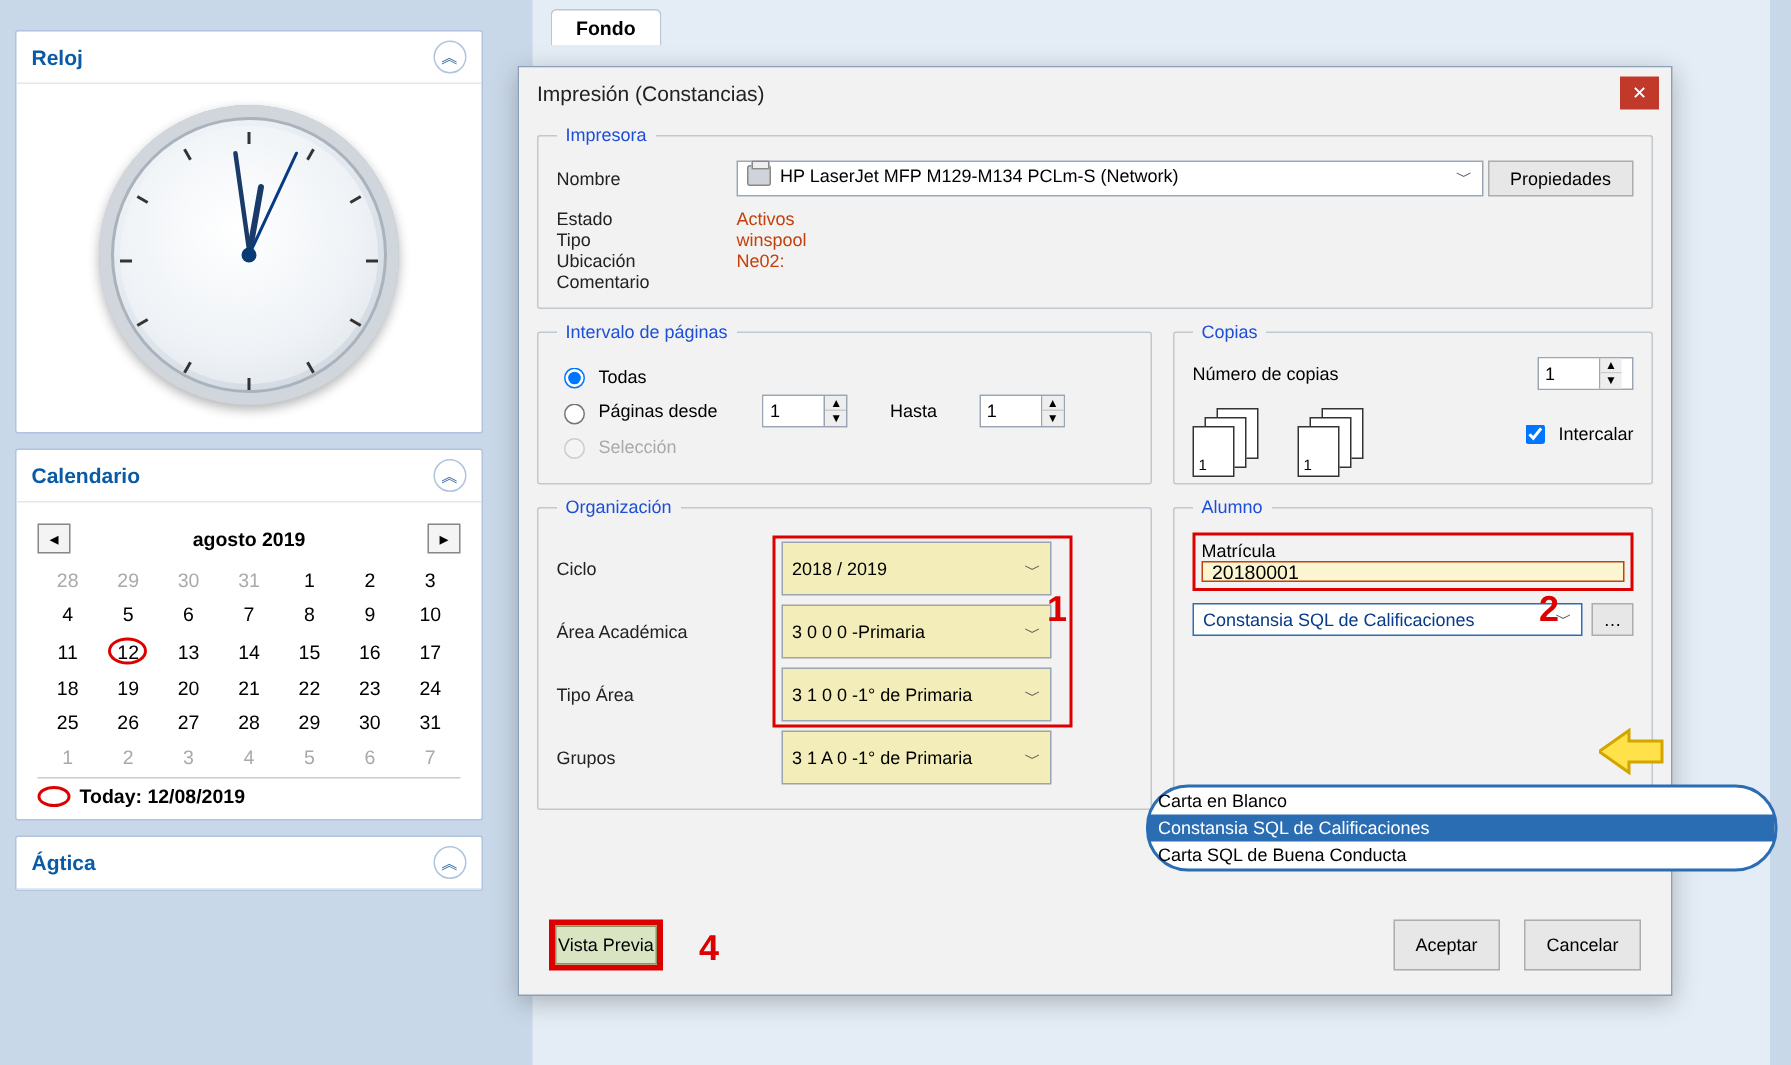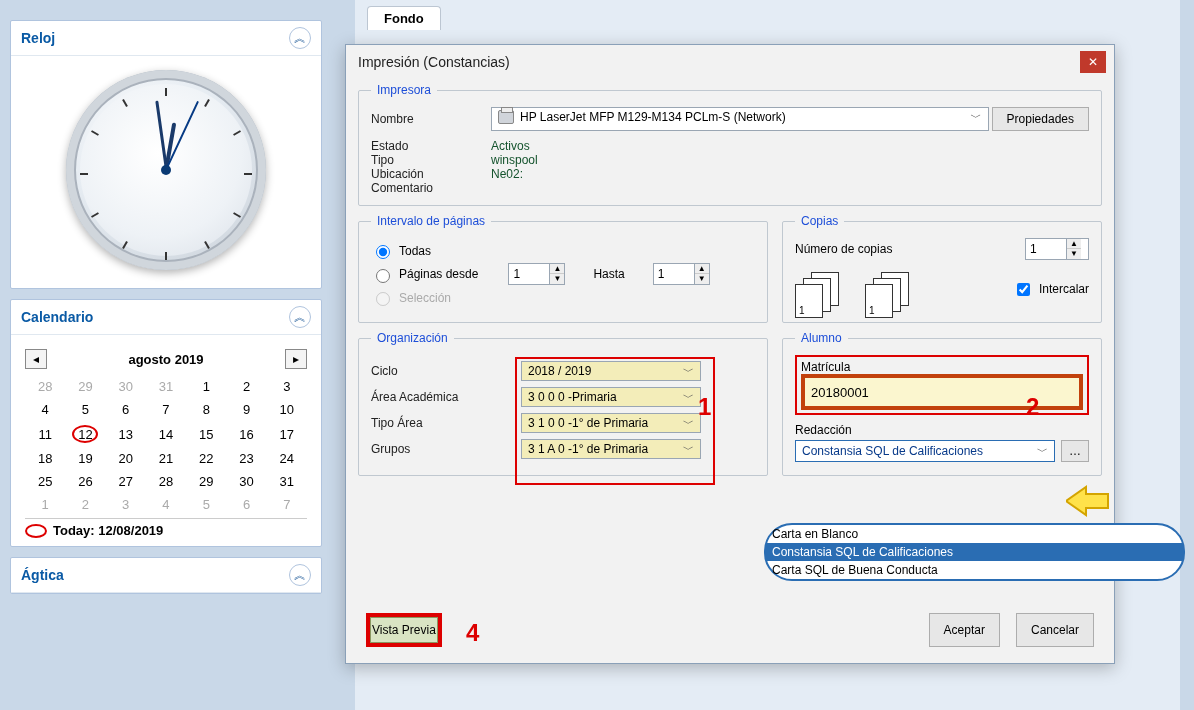--- a/index.html
+++ b/index.html
@@ -109,21 +109,21 @@
     display:flex; justify-content:space-between; align-items:center;
     padding:6px 8px 6px 12px; font-size:14px; color:#222;
     background:#f2f2f2;
   }
   .close-btn { width:26px; height:22px; background:#c0392b; color:#fff; display:flex; align-items:center; justify-content:center; font-size:12px; cursor:pointer; }
   .dialog-body { padding:4px 12px 12px 12px; }
   fieldset { border:1px solid #c0c8d0; border-radius:2px; margin:0 0 8px 0; padding:10px 12px; }
   legend { padding:0 6px; color:#1d4ed8; font-size:12px; }
   .row { display:flex; align-items:center; font-size:12px; }
   .lbl { width:120px; color:#222; }
-  .val { color:#14532d; }
+  .val { color:#c2410c; }
   .printer-select {
     flex:1; display:flex; gap:6px;
     border:1px solid #9aa6b3; background:#fff; padding:2px 6px; height:24px;
     margin-right:3px;
   }
   .printer-icon { width:16px;height:14px;background:#d0d4da;border:1px solid #888;border-radius:2px;position:relative;}
   .printer-icon::before{content:"";position:absolute;top:-4px;left:2px;width:10px;height:4px;background:#eee;border:1px solid #888;}
   .chev { color:#555; font-size:11px; }
   .btn { padding:4px 14px; background:#e7e7e7; border:1px solid #adadad; cursor:pointer; font-size:12px; }
   .two-col { display:flex; gap:14px; }
@@ -135,26 +135,26 @@
   .spin-btns { display:flex; flex-direction:column; border-left:1px solid #9aa6b3; }
   .spin-btns span { width:14px; height:10px; font-size:8px; line-height:9px; text-align:center; background:#eee; border-bottom:1px solid #ccc; cursor:pointer; }
   .spin-btns span:last-child{border-bottom:none;}
   .copies-art { display:flex; gap:20px; margin-top:6px;}
   .stack { position:relative; width:50px; height:40px; }
   .page { position:absolute; width:28px; height:34px; background:#fff; border:1px solid #333; }
   .page.n3 { left:16px; top:0; } .page.n2 { left:8px; top:6px;} .page.n1 {left:0; top:12px;}
   .page .num { position:absolute; bottom:1px; left:3px; font-size:10px;}
   .sel-combo {
     display:flex; align-items:center; justify-content:space-between;
-    border:1px solid #9aa6b3; background:#f3edb9; height:20px;
+    border:1px solid #9aa6b3; background:#f3edb9; height:36px;
     padding:0 6px; font-size:12px; cursor:pointer;
     width:180px;
   }
   .txt-input {
-    border:4px solid #c2410c; background:#fbf6cf; height:36px; padding:2px 6px;
+    border:1px solid #c2410c; background:#fbf6cf; height:14px; padding:2px 6px;
     width:100%; font-size:13px;
   }
   .org-row { display:flex; align-items:center; margin:6px 0; }
   .org-row .lbl { width:150px; }
   .red-box { border:2px solid #d00; }
   .bignum { position:absolute; color:#d00; font-weight:bold; font-size:24px; font-family:Arial; }
   .dropdown-list {
     position:absolute; background:#fff; border:1px solid #2a6db3;
     font-size:12px; z-index:20;
   }
@@ -451,21 +451,20 @@
               </div>
           </div>
         </fieldset>
 
         <fieldset style="flex:0 0 320px; position:relative;">
           <legend>Alumno</legend>
           <div class="red-box" style="padding:3px 4px; margin-bottom:8px;">
             <div style="font-size:12px;">Matrícula</div>
             <input class="txt-input" value="20180001" style="">
           </div>
-          <div style="margin-bottom:3px;">Redacción</div>
           <div style="display:flex; gap:6px; align-items:center;">
             <div class="redaccion-combo">
               <span>Constansia SQL de Calificaciones</span>
                 <span class="chev">﹀</span>
             </div>
             <div class="browse-btn">…</div>
           </div>
         </fieldset>
       </div>
 

